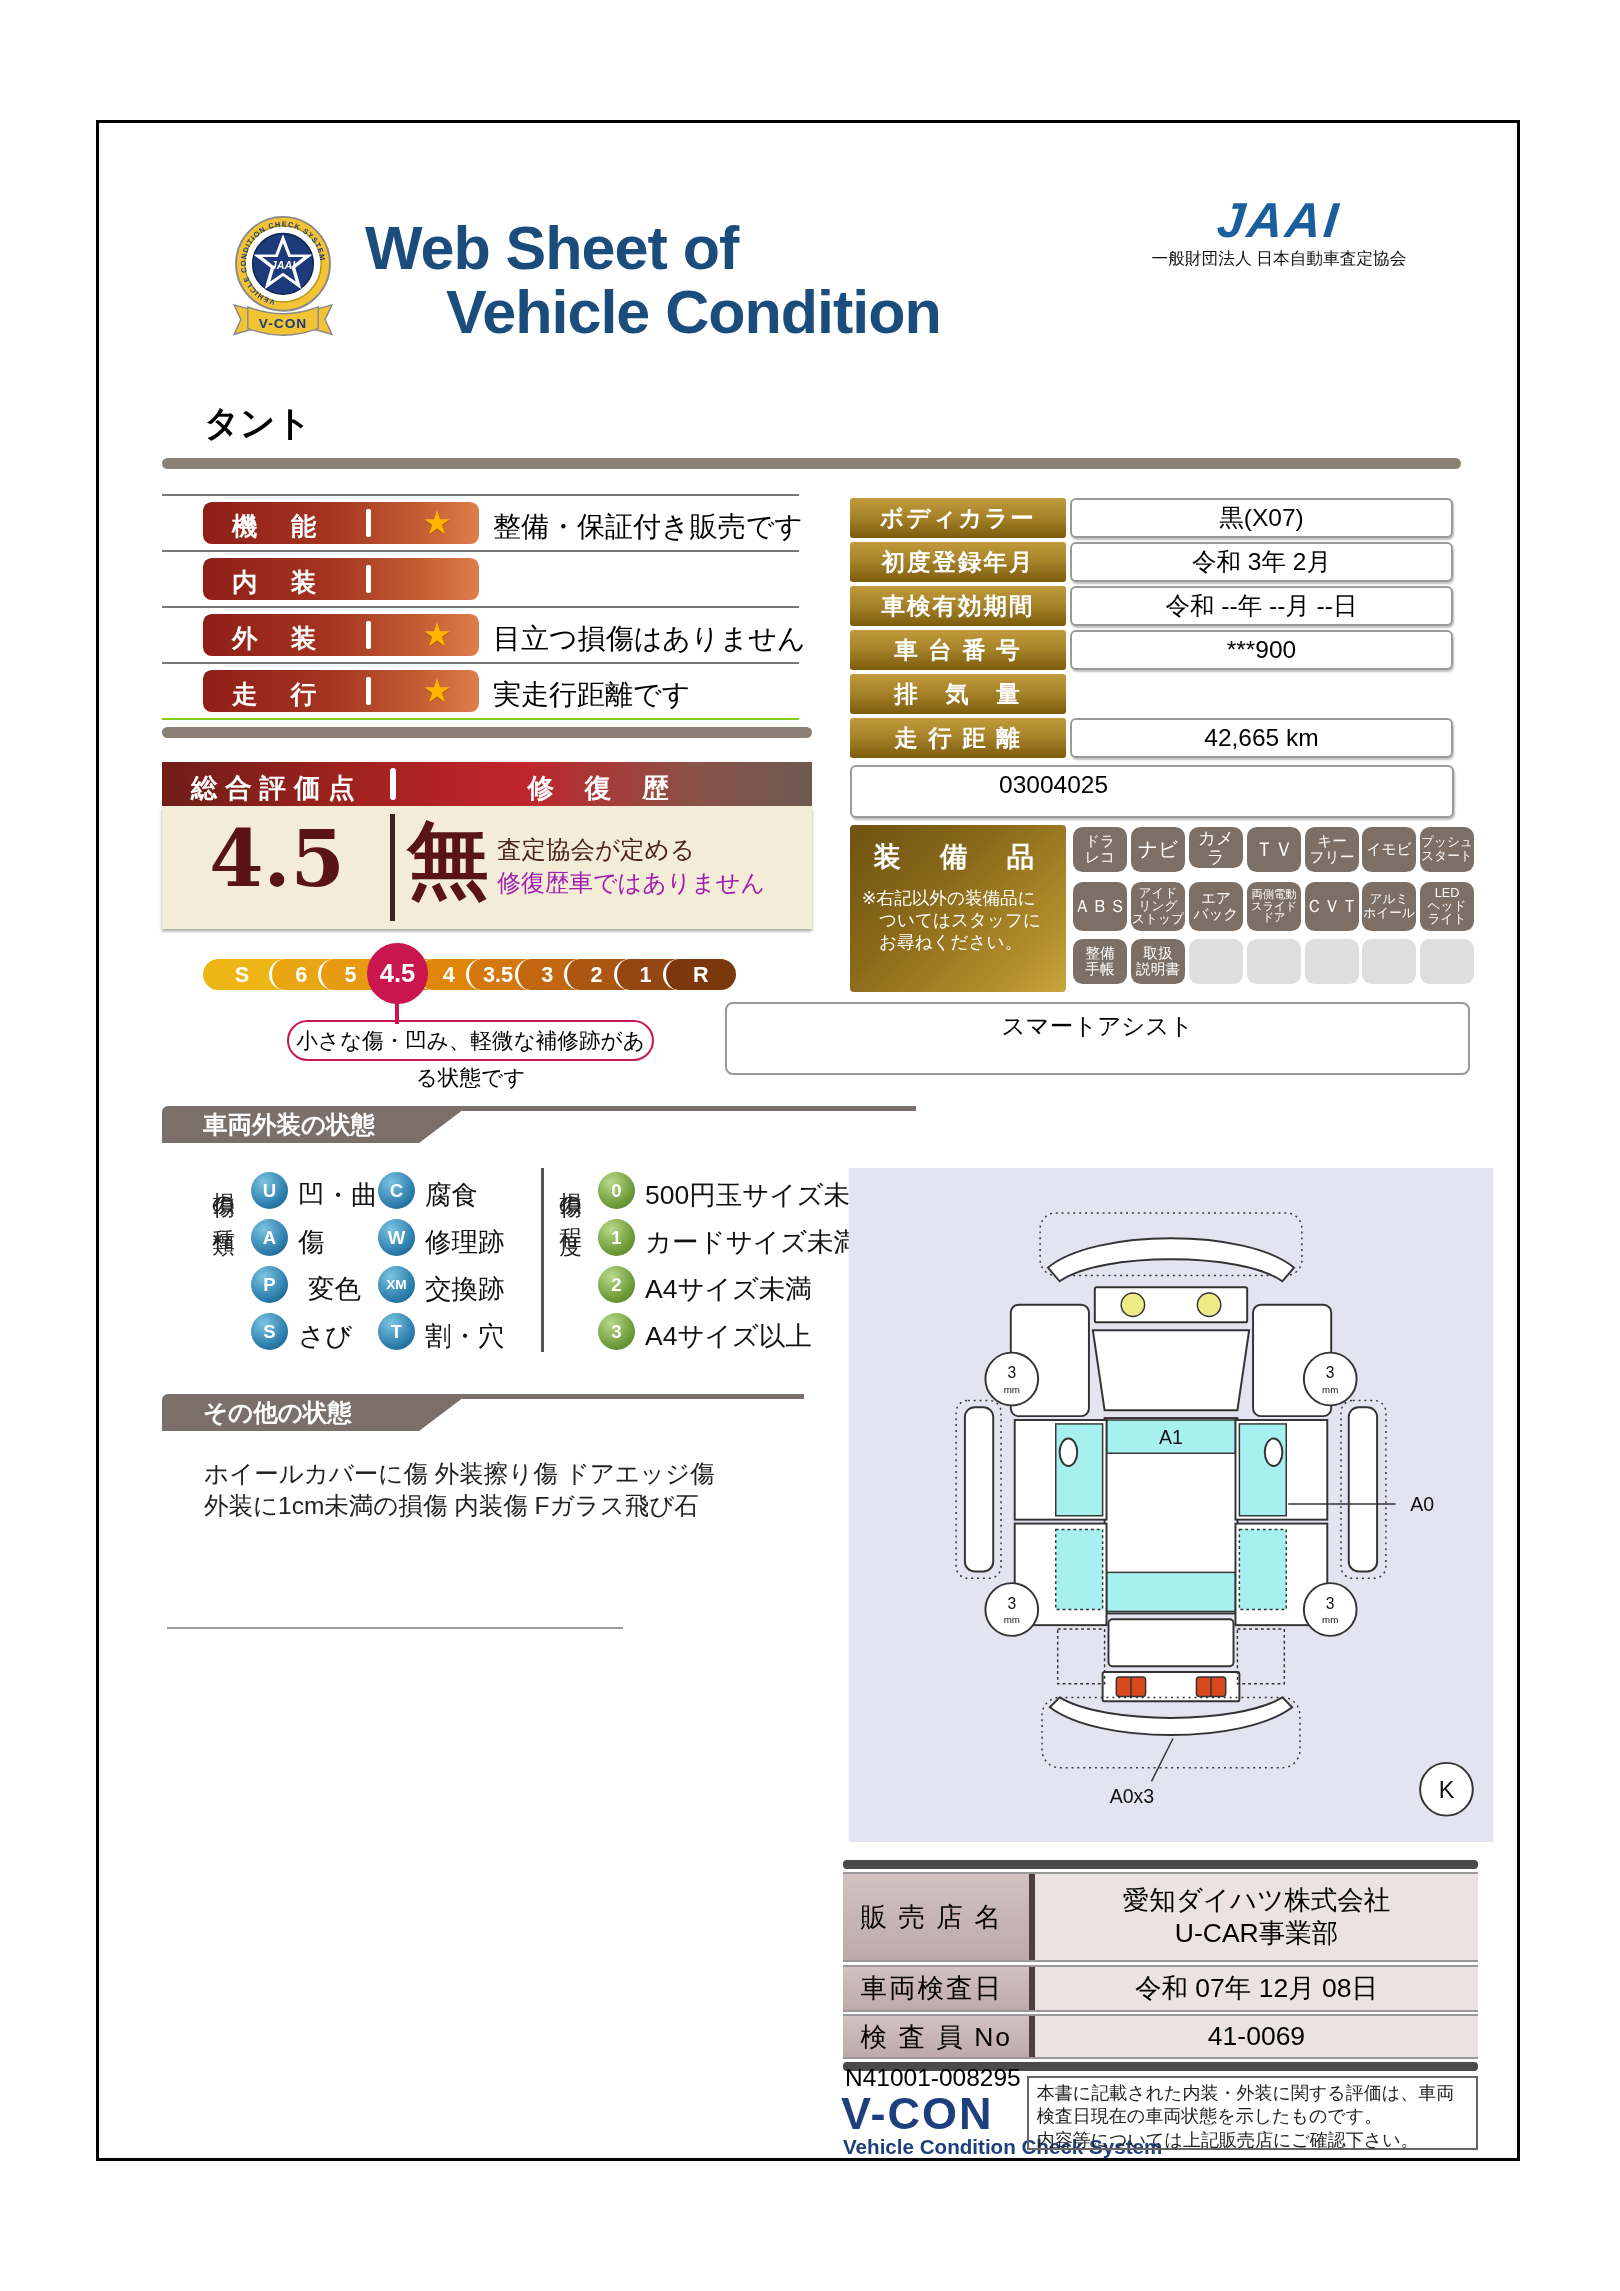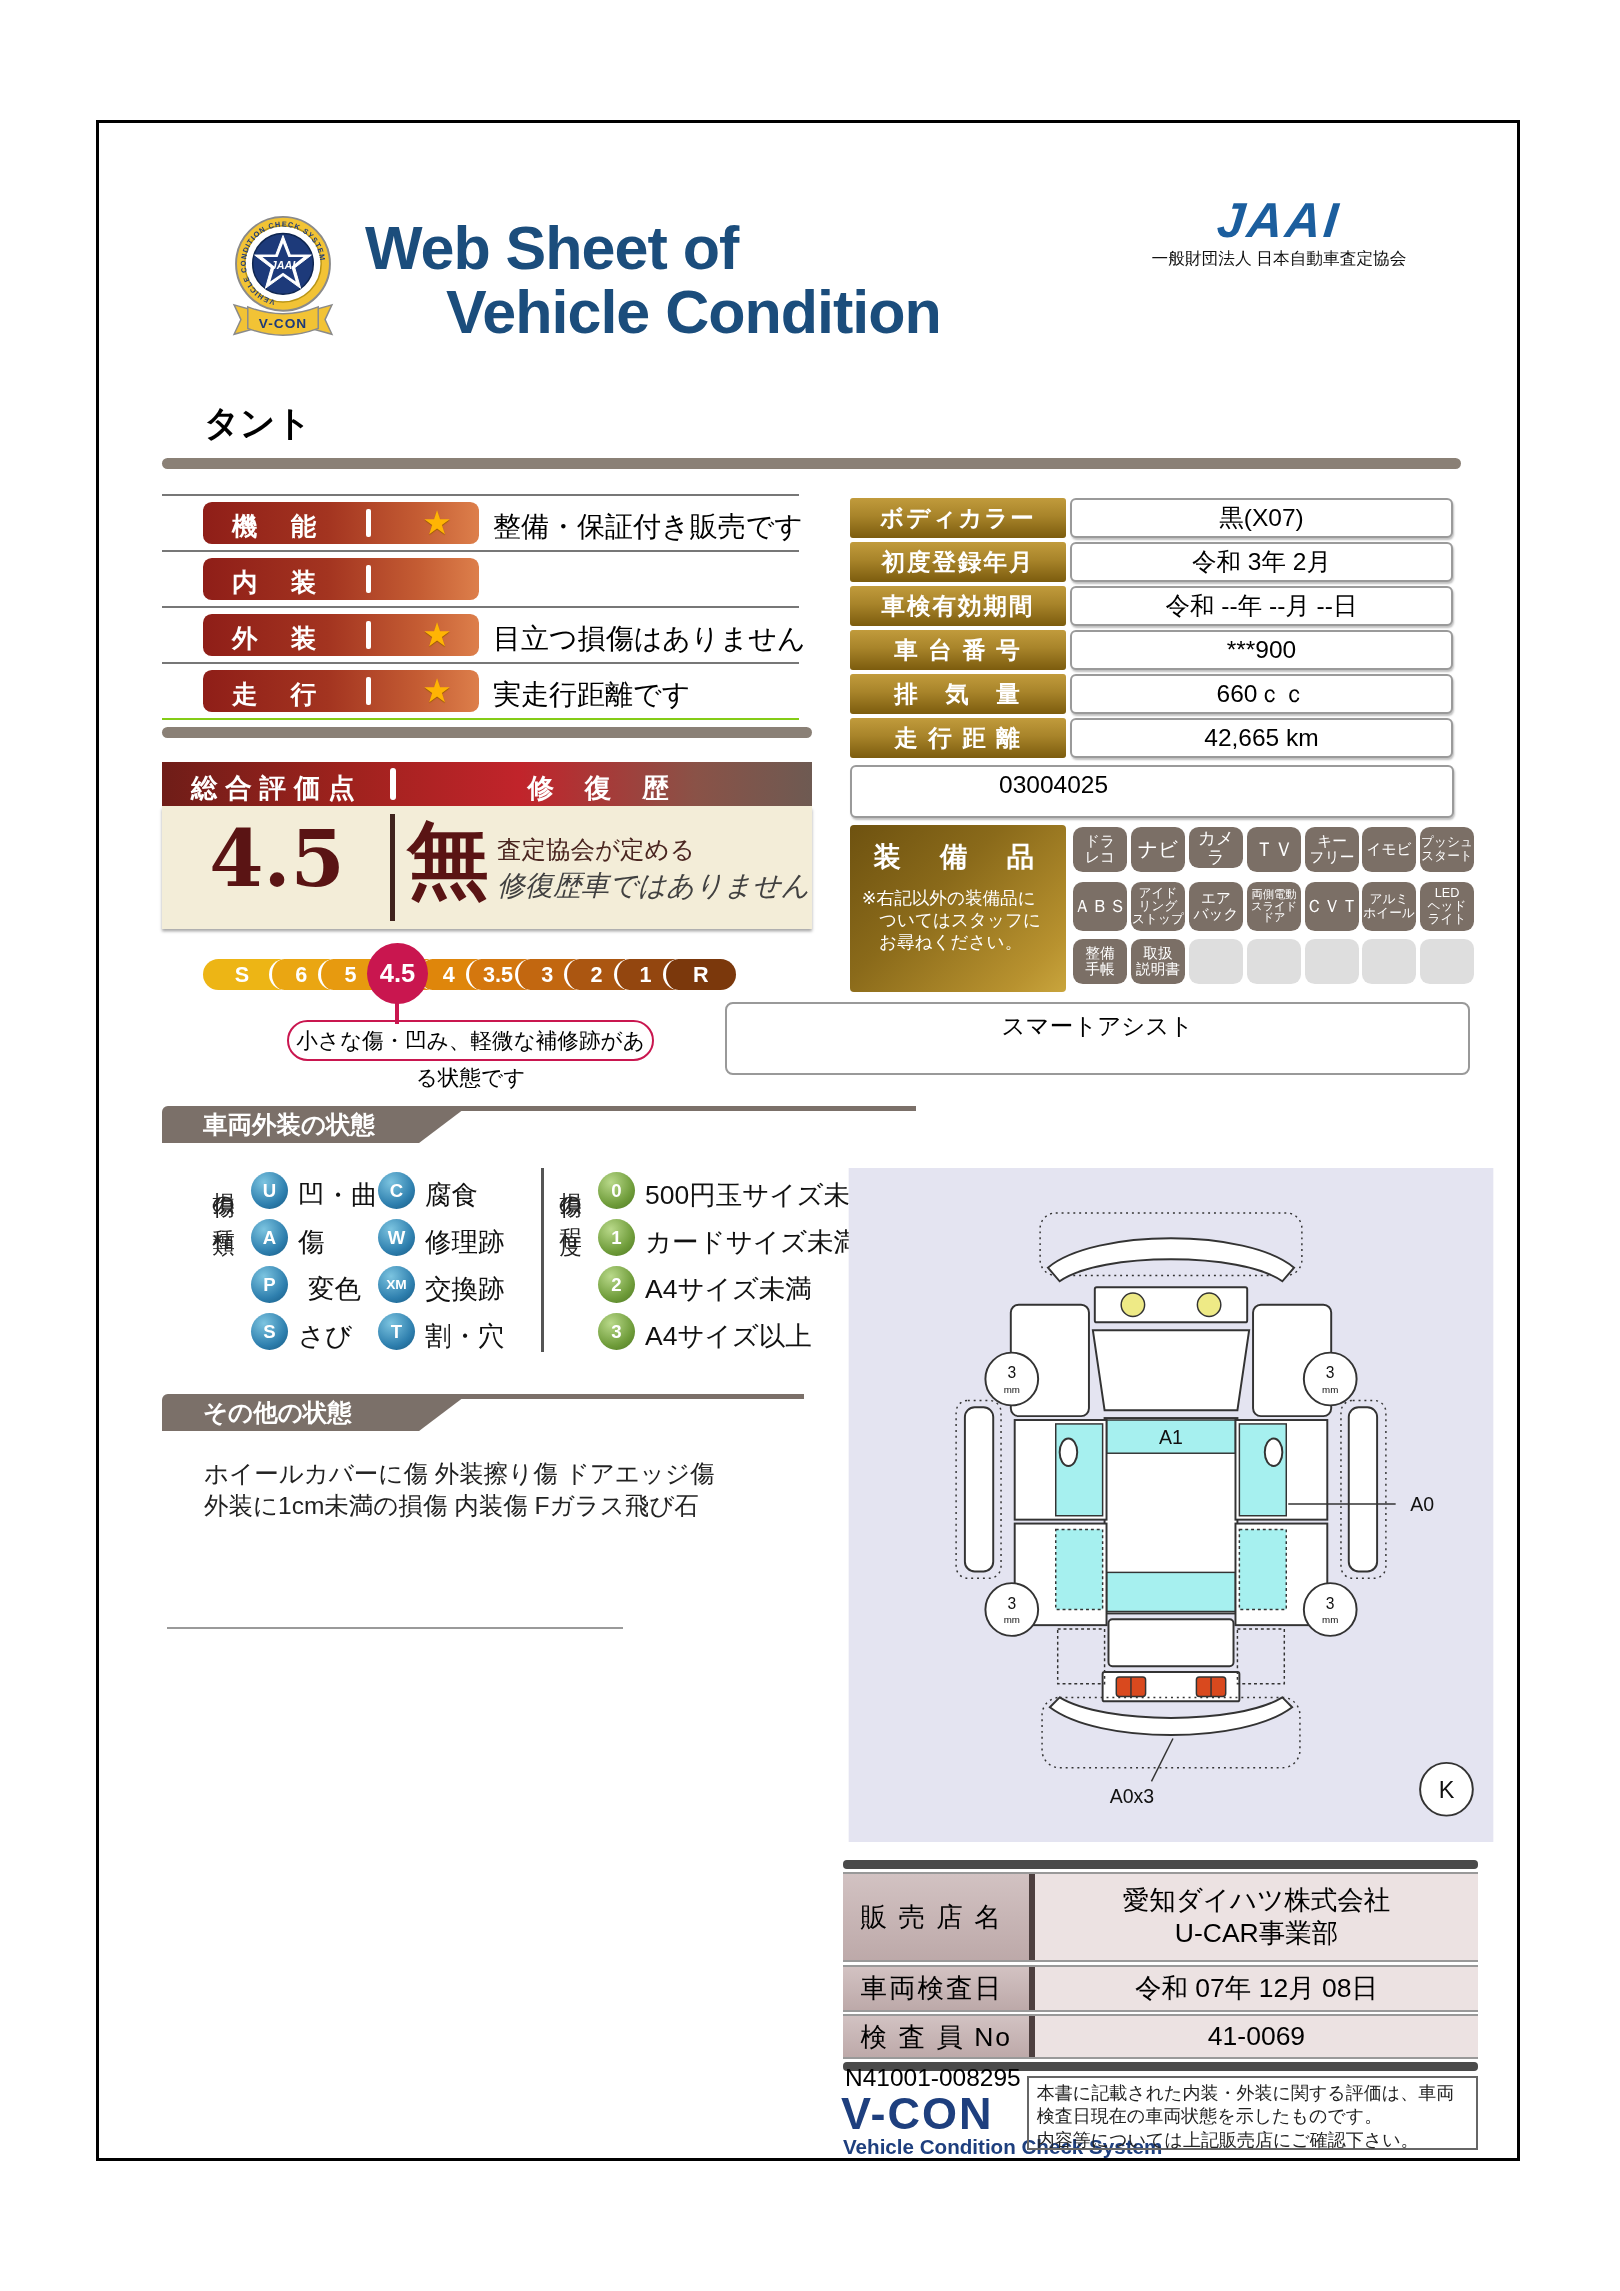--- a/index.html
+++ b/index.html
@@ -34,21 +34,21 @@
      background:linear-gradient(90deg,#6f1d18 0%,#9e221d 28%,#c1242b 55%,#8a5247 82%,#6e5a52 100%);}
   .eval-header .lft{position:absolute;left:29px;top:7.8px;color:#fff;font-size:26.5px;font-weight:bold;letter-spacing:7.8px;}
   .eval-header .sep{position:absolute;left:228px;top:5.9px;width:5.9px;height:32px;background:#fff;border-radius:2.9px;}
   .eval-header .rgt{position:absolute;left:234px;width:416px;top:7.8px;text-align:center;color:#fff;font-size:26.5px;font-weight:bold;letter-spacing:11.8px;}
   .eval-body{position:absolute;left:162px;top:806px;width:650px;height:123px;background:#f3edd8;box-shadow:0 2.9px 2.9px rgba(0,0,0,.35);}
   .eval-score{position:absolute;left:0;top:9.8px;width:230px;text-align:center;font-family:"DejaVu Serif","Liberation Serif",serif;
      font-size:78px;font-weight:bold;color:#5a1414;line-height:1.1;}
   .eval-divider{position:absolute;left:228px;top:7.8px;width:4.9px;height:107px;background:#40231d;}
   .eval-mu{position:absolute;left:245px;top:11.8px;font-family:"DejaVu Serif","Liberation Serif",serif;font-size:82px;font-weight:bold;color:#5a1414;line-height:1;}
   .eval-line1{position:absolute;left:335px;top:27.4px;font-size:24.5px;color:#4a2520;}
-  .eval-line2{position:absolute;left:335px;top:61px;font-size:28px;color:#404040;font-style:italic;}
+  .eval-line2{position:absolute;left:335px;top:61px;font-size:24px;color:#a21caf;}
 
   
   .scale{position:absolute;left:203px;top:959px;height:31px;display:flex;}
   .seg{position:relative;height:31px;color:#fff;font-weight:bold;font-size:21.6px;text-align:center;line-height:31px;
        border-radius:15.7px 0 0 15.7px;margin-left:-11.8px;border-left:3.9px solid #fff;}
   .seg:first-child{margin-left:0;border-left:none;}
   .seg:last-child{border-radius:15.7px;}
   .s0{background:#edb515;width:78px;border-radius:15.7px 0 0 15.7px;}
   .s1{background:#eaa612;width:58px;}
   .s2{background:#e79a0f;width:58px;}
@@ -342,21 +342,20 @@
 
   <div class="gold-label" style="left:850px;top:498px;">ボディカラー</div>
   <div class="val-cell" style="top:498px;">黒(X07)</div>
   <div class="gold-label" style="left:850px;top:542px;">初度登録年月</div>
   <div class="val-cell" style="top:542px;">令和 3年 2月</div>
   <div class="gold-label" style="left:850px;top:586px;">車検有効期間</div>
   <div class="val-cell" style="top:586px;">令和 --年 --月 --日</div>
   <div class="gold-label" style="left:850px;top:630px;">車 台 番 号</div>
   <div class="val-cell" style="top:630px;">***900</div>
   <div class="gold-label" style="left:850px;top:674px;">排　気　量</div>
-  <div class="val-cell" style="top:674px;">660ｃｃ</div>
   <div class="gold-label" style="left:850px;top:718px;">走 行 距 離</div>
   <div class="val-cell" style="top:718px;">42,665 km</div>
   <div class="note-box">03004025</div>
 
   <div class="equip-gold">
     <div class="equip-title">装　備　品</div>
     <div class="equip-note" style="margin-top:13.7px;">※右記以外の装備品に</div>
     <div class="equip-note ind">ついてはスタッフに</div>
     <div class="equip-note ind">お尋ねください。</div>
   </div>

